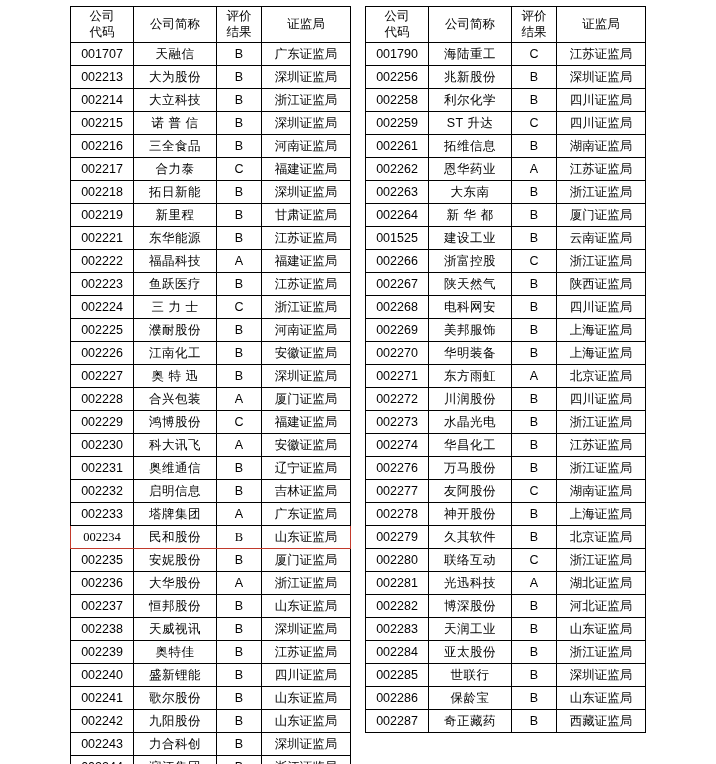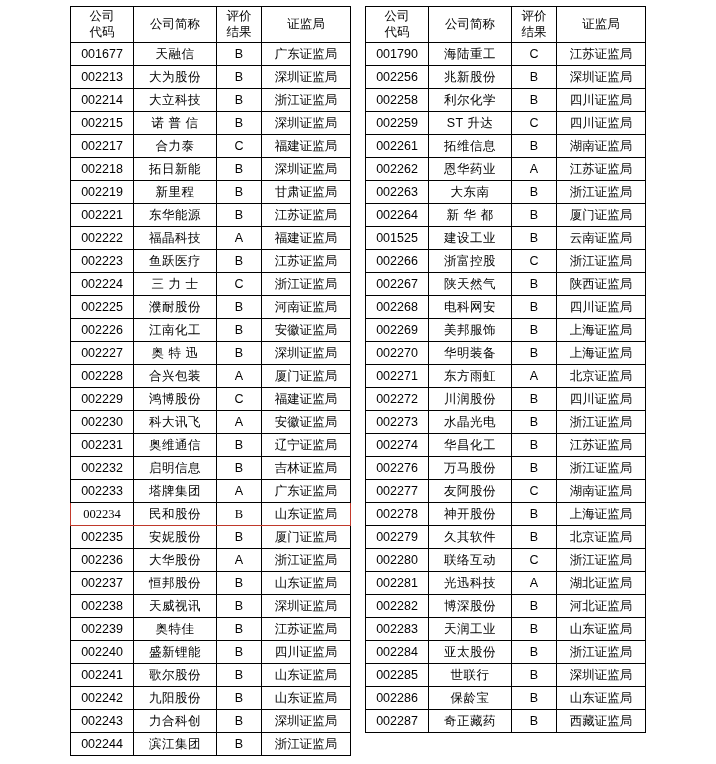--- a/index.html
+++ b/index.html
@@ -95,21 +95,21 @@
             <span class="hdr-inner">评价</span>
             <span class="hdr-inner">结果</span>
           </th>
           <th class="col-bureau hdr-cell">
             <span class="hdr-inner">证监局</span>
           </th>
         </tr>
       </thead>
       <tbody id="left-body">
           <tr>
-            <td class="col-code">001677</td>
+            <td class="col-code">001707</td>
             <td class="col-name name-cell">天融信</td>
             <td class="col-result">B</td>
             <td class="col-bureau">广东证监局</td>
           </tr>
           <tr>
             <td class="col-code">002213</td>
             <td class="col-name name-cell">大为股份</td>
             <td class="col-result">B</td>
             <td class="col-bureau">深圳证监局</td>
           </tr>
@@ -117,20 +117,26 @@
             <td class="col-code">002214</td>
             <td class="col-name name-cell">大立科技</td>
             <td class="col-result">B</td>
             <td class="col-bureau">浙江证监局</td>
           </tr>
           <tr>
             <td class="col-code">002215</td>
             <td class="col-name name-cell">诺 普 信</td>
             <td class="col-result">B</td>
             <td class="col-bureau">深圳证监局</td>
+          </tr>
+          <tr>
+            <td class="col-code">002216</td>
+            <td class="col-name name-cell">三全食品</td>
+            <td class="col-result">B</td>
+            <td class="col-bureau">河南证监局</td>
           </tr>
           <tr>
             <td class="col-code">002217</td>
             <td class="col-name name-cell">合力泰</td>
             <td class="col-result">C</td>
             <td class="col-bureau">福建证监局</td>
           </tr>
           <tr>
             <td class="col-code">002218</td>
             <td class="col-name name-cell">拓日新能</td>

